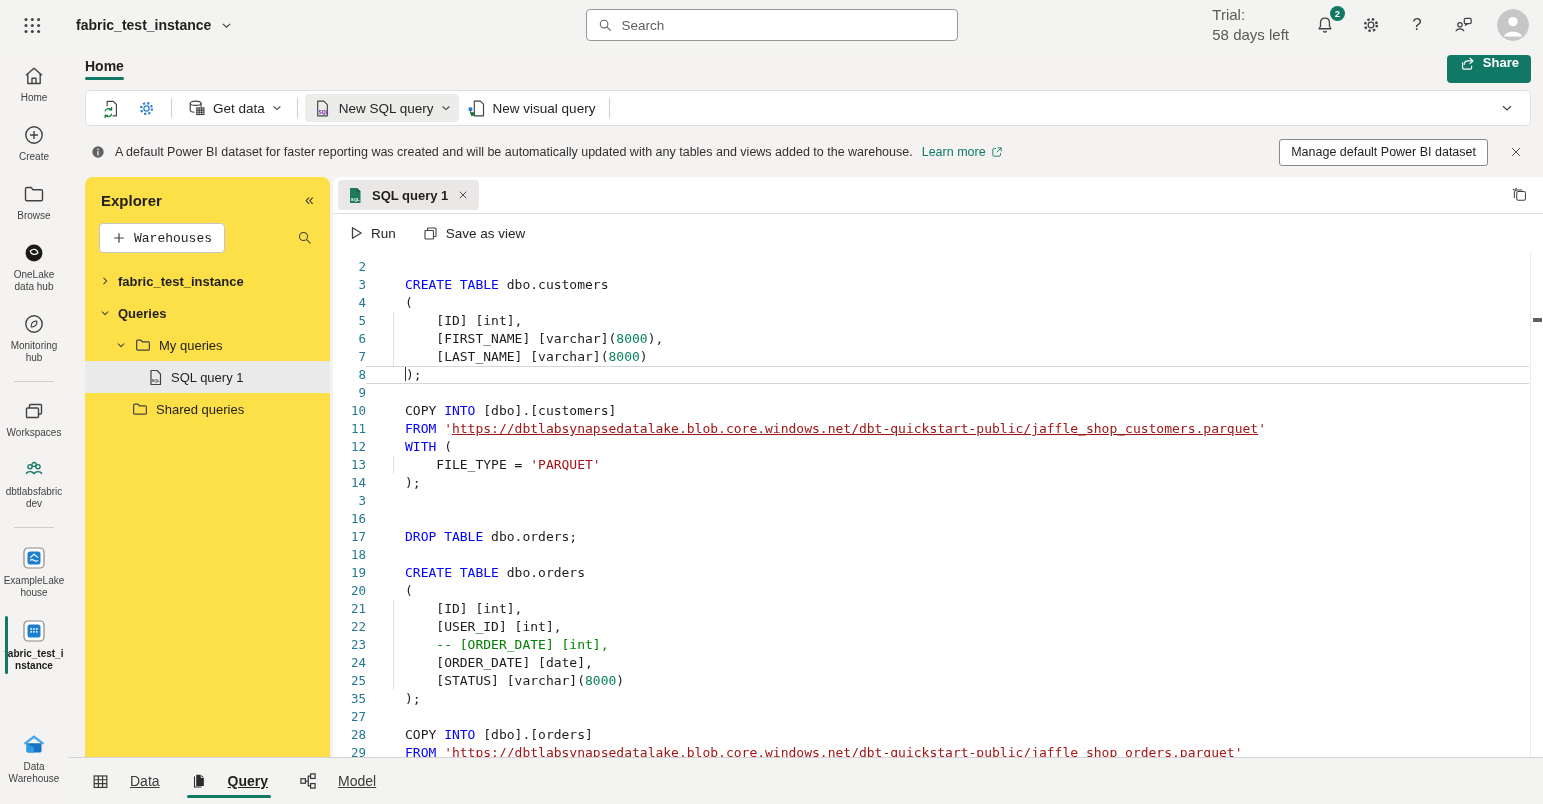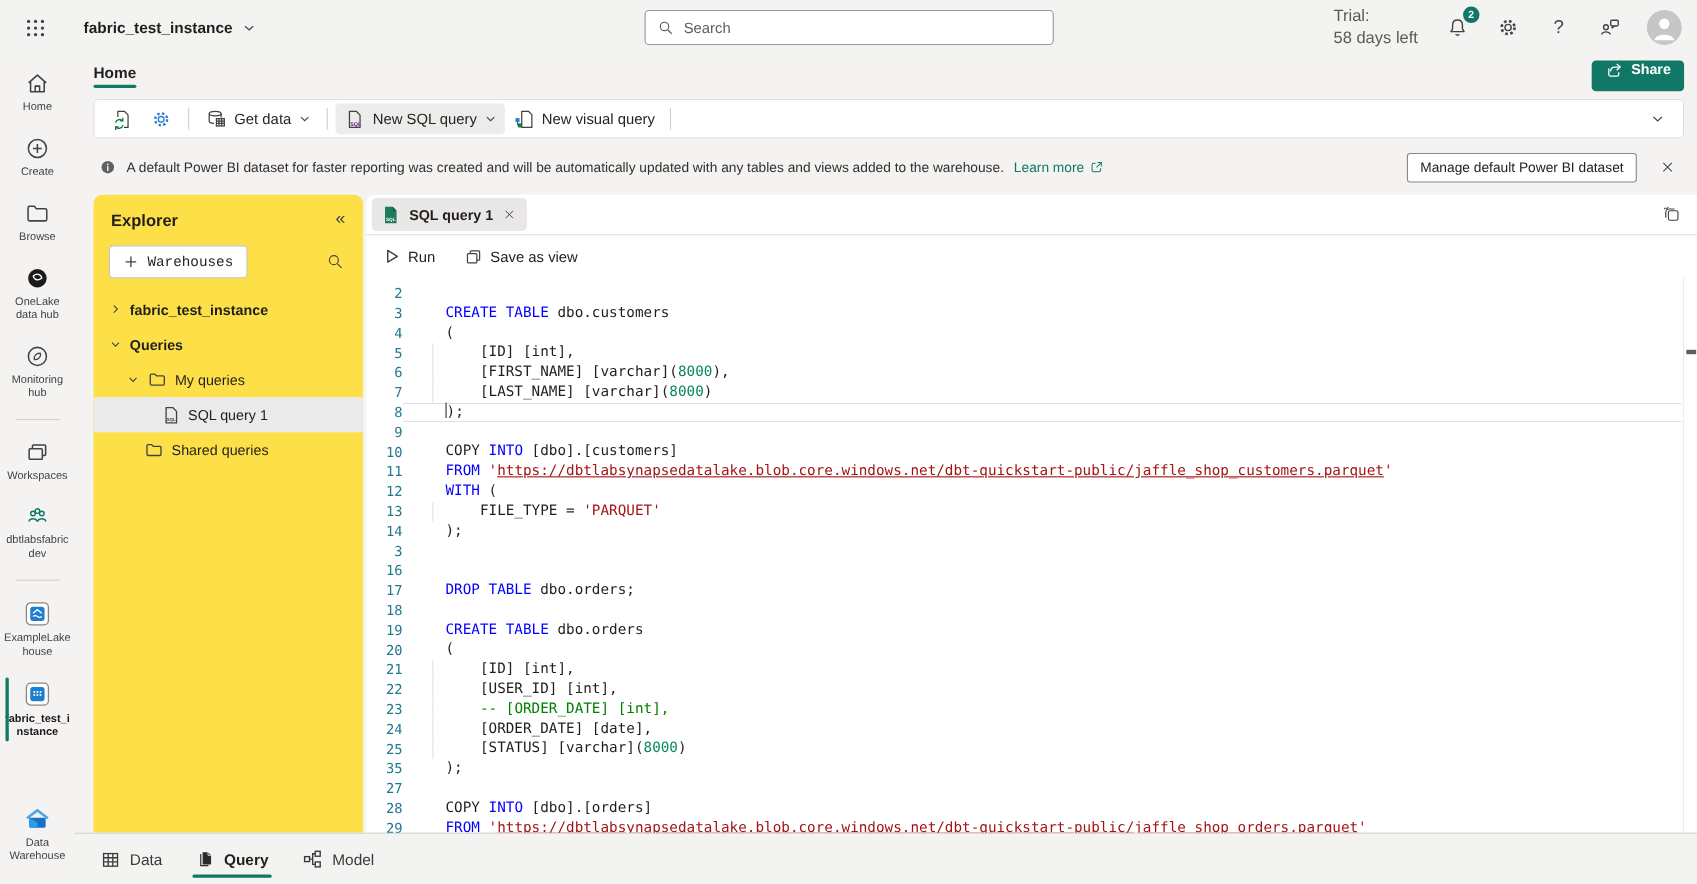--- a/index.html
+++ b/index.html
@@ -94,21 +94,21 @@
   .cnum { flex:0 0 33px; text-align:right; color:var(--ln); user-select:none; font-size:12.5px; }
   .ccode { flex:1; position:relative; padding-left:39px; white-space:pre; color:#1e1e1e; margin-right:14px; }
   .cline.current .ccode { box-shadow: inset 0 1px 0 #d6d6d6, inset 0 -1px 0 #d6d6d6; }
   .guide { position:absolute; left:27px; top:0; bottom:0; border-left:1px solid #e0e0e0; }
   .cursor-caret { display:inline-block; width:0; border-left:1.5px solid #333; height:14px; vertical-align:-2px; }
   .sk { color:var(--kw); } .ss { color:var(--str); } .su { color:var(--str); text-decoration:underline; }
   .sn { color:var(--num); } .sc { color:var(--cmt); }
 
   
   .bottom-bar { height:47px; flex:0 0 auto; border-top:1px solid #d6d4d2; display:flex; align-items:center; padding-left:23px; gap:30px; background:#f3f3f2; }
-  .bb-item { display:flex; align-items:center; gap:8px; cursor:pointer; position:relative; height:100%; color:#3b3a39; font-size:14px; }
+  .bb-item { display:flex; align-items:center; gap:20px; cursor:pointer; position:relative; height:100%; color:#3b3a39; font-size:14px;text-decoration:underline; }
   .bb-item.active { font-weight:700; color:#201f1e; }
   .bb-item.active::after { content:""; position:absolute; left:-3px; right:-3px; bottom:6px; height:3px; border-radius:2px; background:var(--accent); }
   svg { display:block; }
 </style>
 </head>
 <body>
 
 <div class="app">
 
   <div class="top-header">

